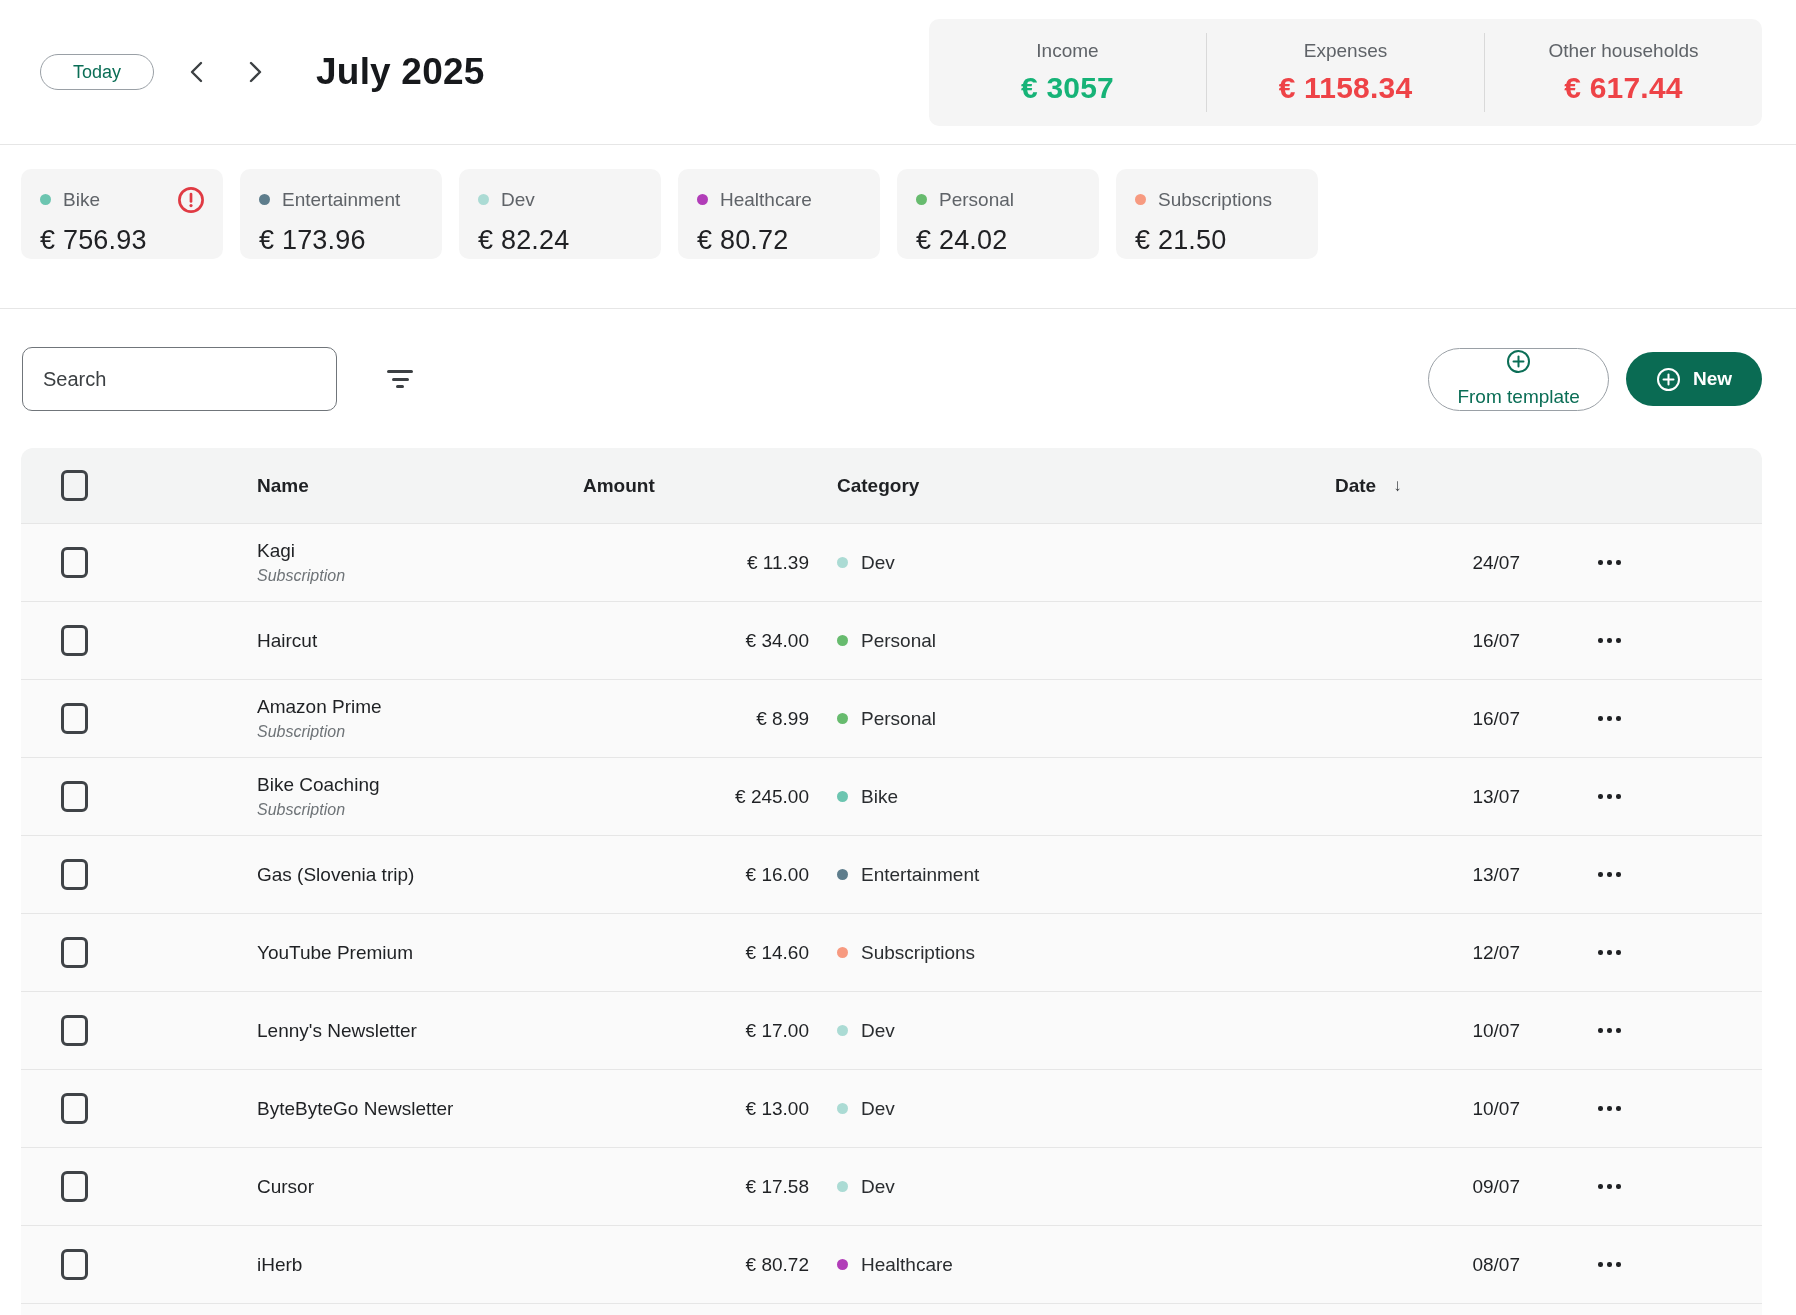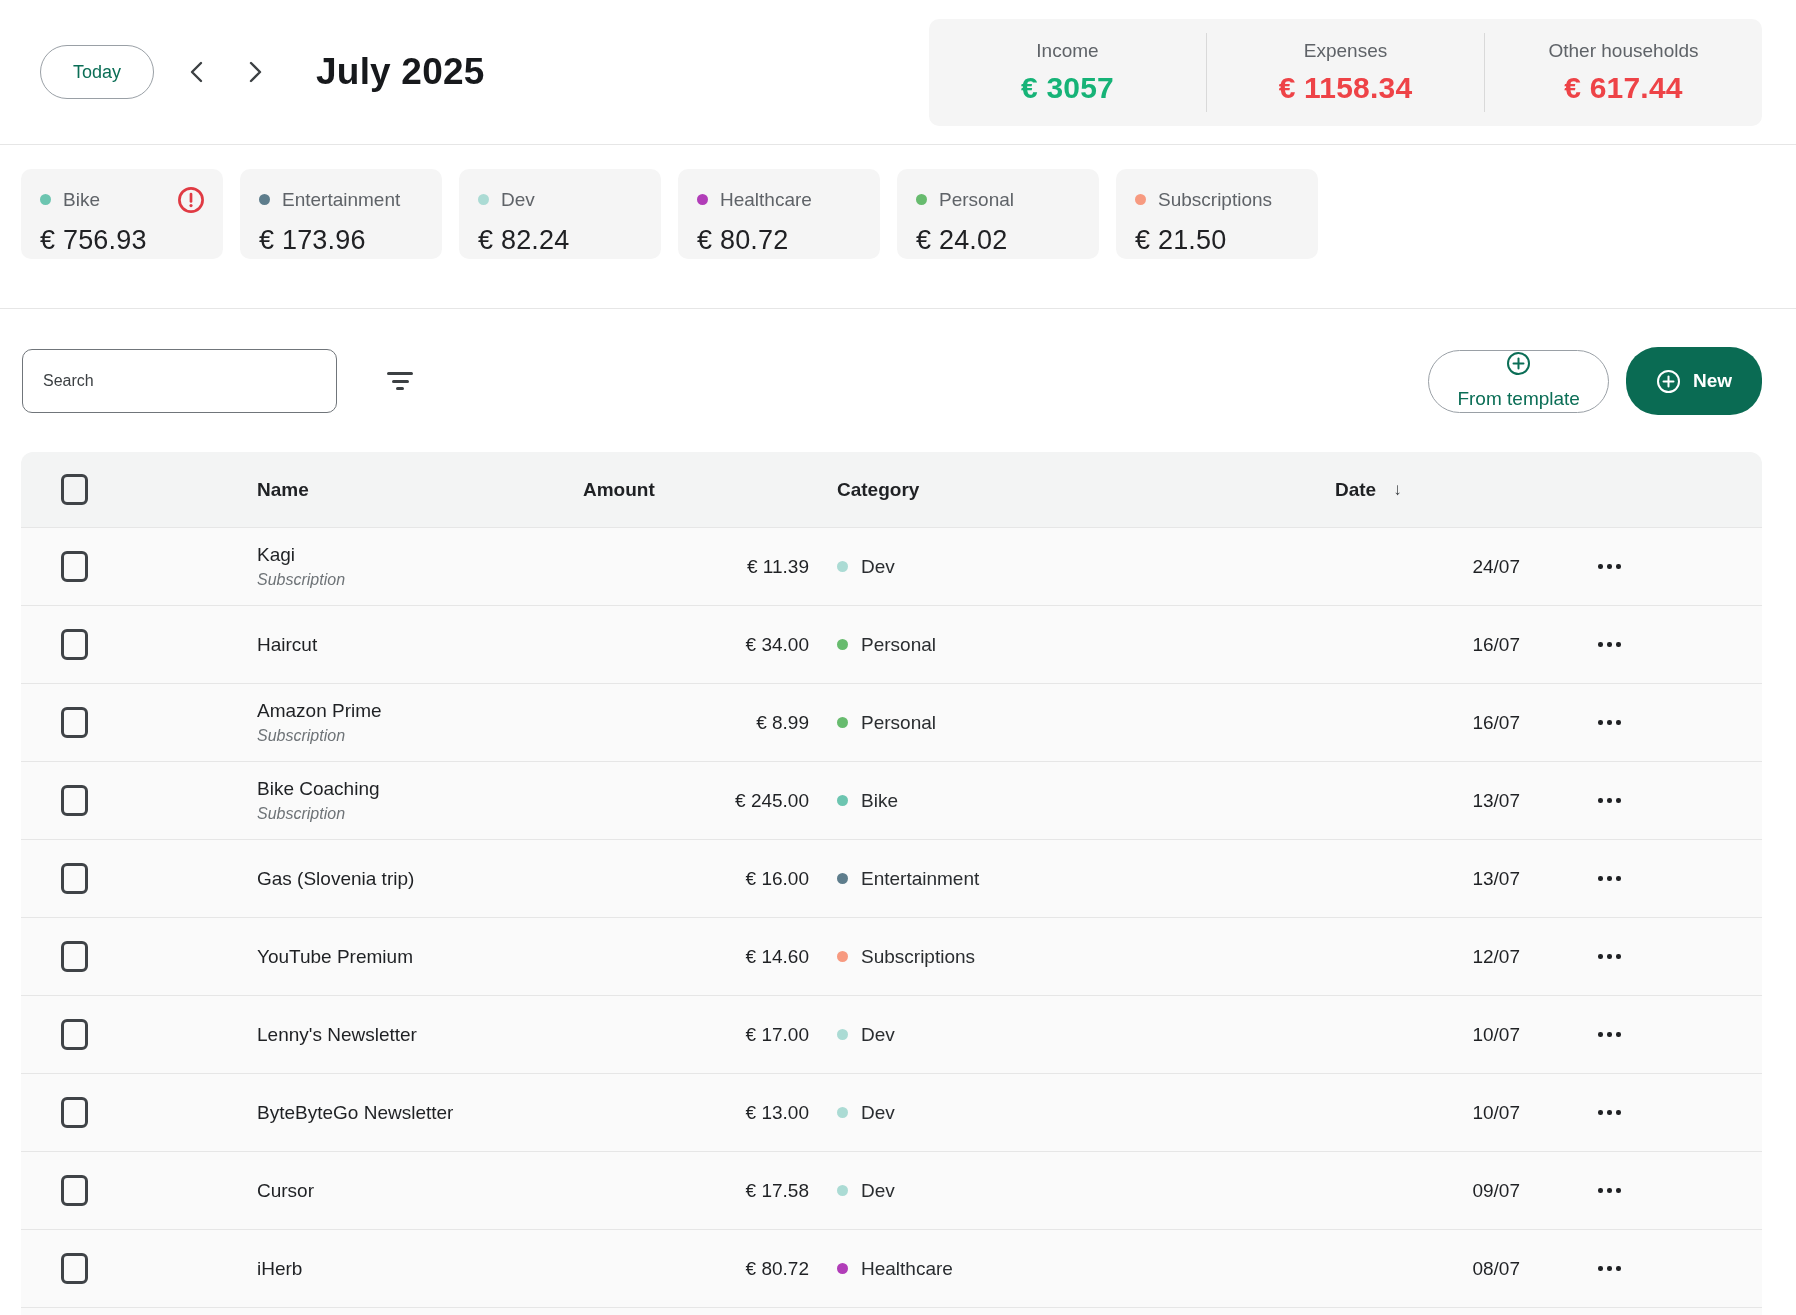--- a/index.html
+++ b/index.html
@@ -1,21 +1,21 @@
 <!DOCTYPE html>
 <html><head>
 <meta charset="utf-8">
 <style>
   * { box-sizing: border-box; margin: 0; padding: 0; }
   html,body { width:1796px; height:1315px; background:#ffffff; overflow:hidden;
     font-family:"Liberation Sans", sans-serif; color:#1f2124; }
 
   
   .topbar { height:144px; display:flex; align-items:center; padding:0 34px 0 40px; }
-  .today-btn { height:54px; padding:0 32px; border:1px solid #9aa0a6; border-radius:28px;
+  .today-btn { height:36px; padding:0 32px; border:1px solid #9aa0a6; border-radius:28px;
     background:#fff; color:#0b6e56; font-size:18px; font-weight:500; cursor:pointer;
     display:flex; align-items:center; font-family:inherit; }
   .chev-btn { background:none; border:none; cursor:pointer; padding:10px; margin-left:26px;
     display:flex; align-items:center; }
   .chev-btn:first-of-type { margin-left:38px; }
   .month-title { font-size:37px; font-weight:600; letter-spacing:0.2px; margin-left:44px; color:#17191c; }
 
   .summary-card { margin-left:auto; width:833px; height:107px; background:#f5f5f5;
     border-radius:10px; display:flex; align-items:stretch; padding:14px 0; }
   .summary-item { flex:1; display:flex; flex-direction:column; align-items:center;
@@ -32,32 +32,32 @@
     padding:17px 18px 0 19px; cursor:pointer; }
   .chip-top { display:flex; align-items:center; gap:12px; height:27px; }
   .dot { width:11px; height:11px; border-radius:50%; flex:0 0 auto; }
   .chip-name { font-size:19px; color:#5f6368; }
   .chip-warning { margin-left:auto; display:flex; }
   .chip-value { margin-top:12px; font-size:27px; font-weight:500; color:#202124; letter-spacing:0.2px; }
 
   
   .toolbar { padding:38px 34px 37px 22px; display:flex; align-items:center; }
   .search-input { width:315px; height:64px; border:1px solid #70757a; border-radius:10px;
-    padding:0 20px; font-size:16px; font-family:inherit; color:#1f2124; background:#fff; }
+    padding:0 20px; font-size:20px; font-family:inherit; color:#1f2124; background:#fff; }
   .search-input::placeholder { color:#3c4043; opacity:1; }
   .filter-btn { background:none; border:none; cursor:pointer; margin-left:42px; padding:8px;
     display:flex; flex-direction:column; align-items:center; gap:4.5px; }
   .filter-btn span { display:block; height:3px; background:#3c4043; border-radius:2px; }
   .filter-bar1 { width:26px; } .filter-bar2 { width:17px; } .filter-bar3 { width:8px; }
 
   .toolbar-right { margin-left:auto; display:flex; align-items:center; gap:17px; }
   .tpl-btn { height:63px; padding:0 28px; border:1px solid #9aa0a6; border-radius:32px;
     background:#fff; color:#0b6e56; font-size:19px; font-weight:500; font-family:inherit;
     display:flex; align-items:center; gap:12px; cursor:pointer;flex-direction:column; }
-  .new-btn { height:68px; padding:0 30px; border:none; border-radius:32px;
+  .new-btn { height:54px; padding:0 30px; border:none; border-radius:32px;
     background:#0a6b53; color:#ffffff; font-size:19px; font-weight:600; font-family:inherit;
     display:flex; align-items:center; gap:12px; cursor:pointer; }
 
   
   .table { margin:0 34px 0 21px; width:1741px; border-radius:12px 12px 0 0; overflow:hidden; }
   .trow { display:grid; align-items:center;
     grid-template-columns:236px 305px 247px 526px 185px 1fr; }
   .thead { height:75px; background:#f3f4f4; font-weight:700; font-size:19px; }
   .tbody-row { height:78px; background:#fafafa; border-top:1px solid #e6e6e6; }
   .row-sliver { height:14px; background:#fafafa; border-top:1px solid #e6e6e6; }

